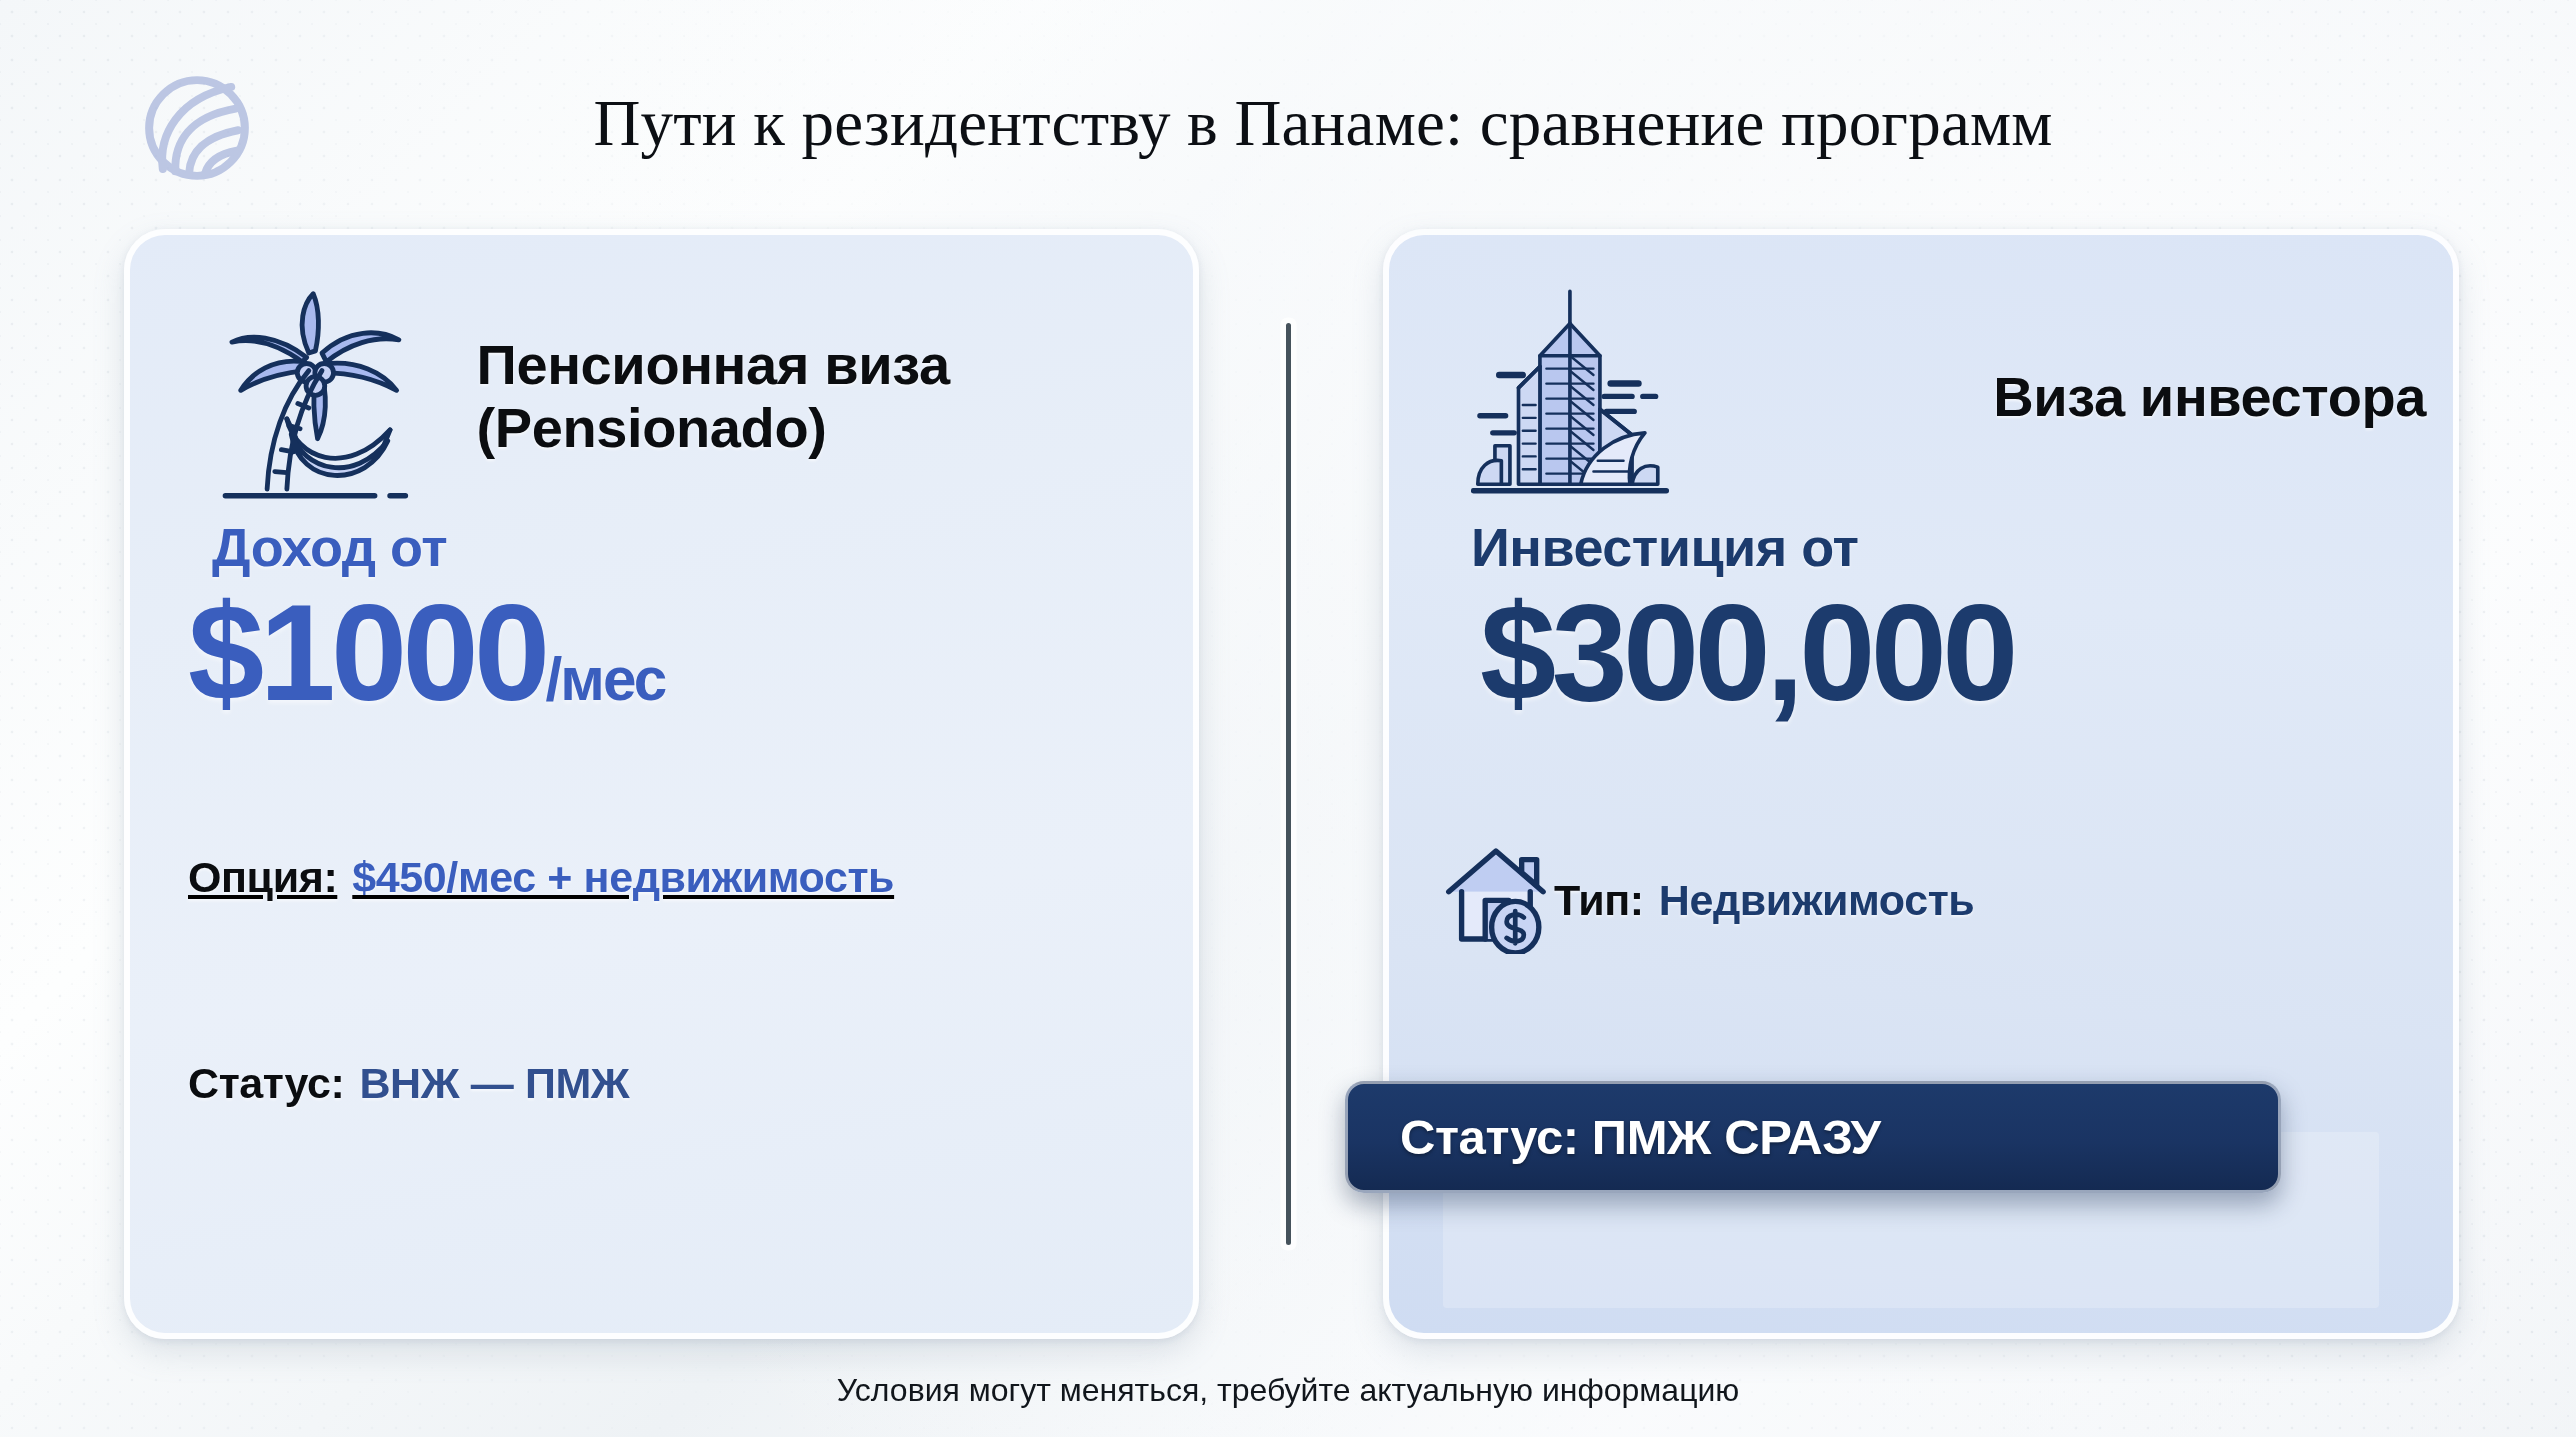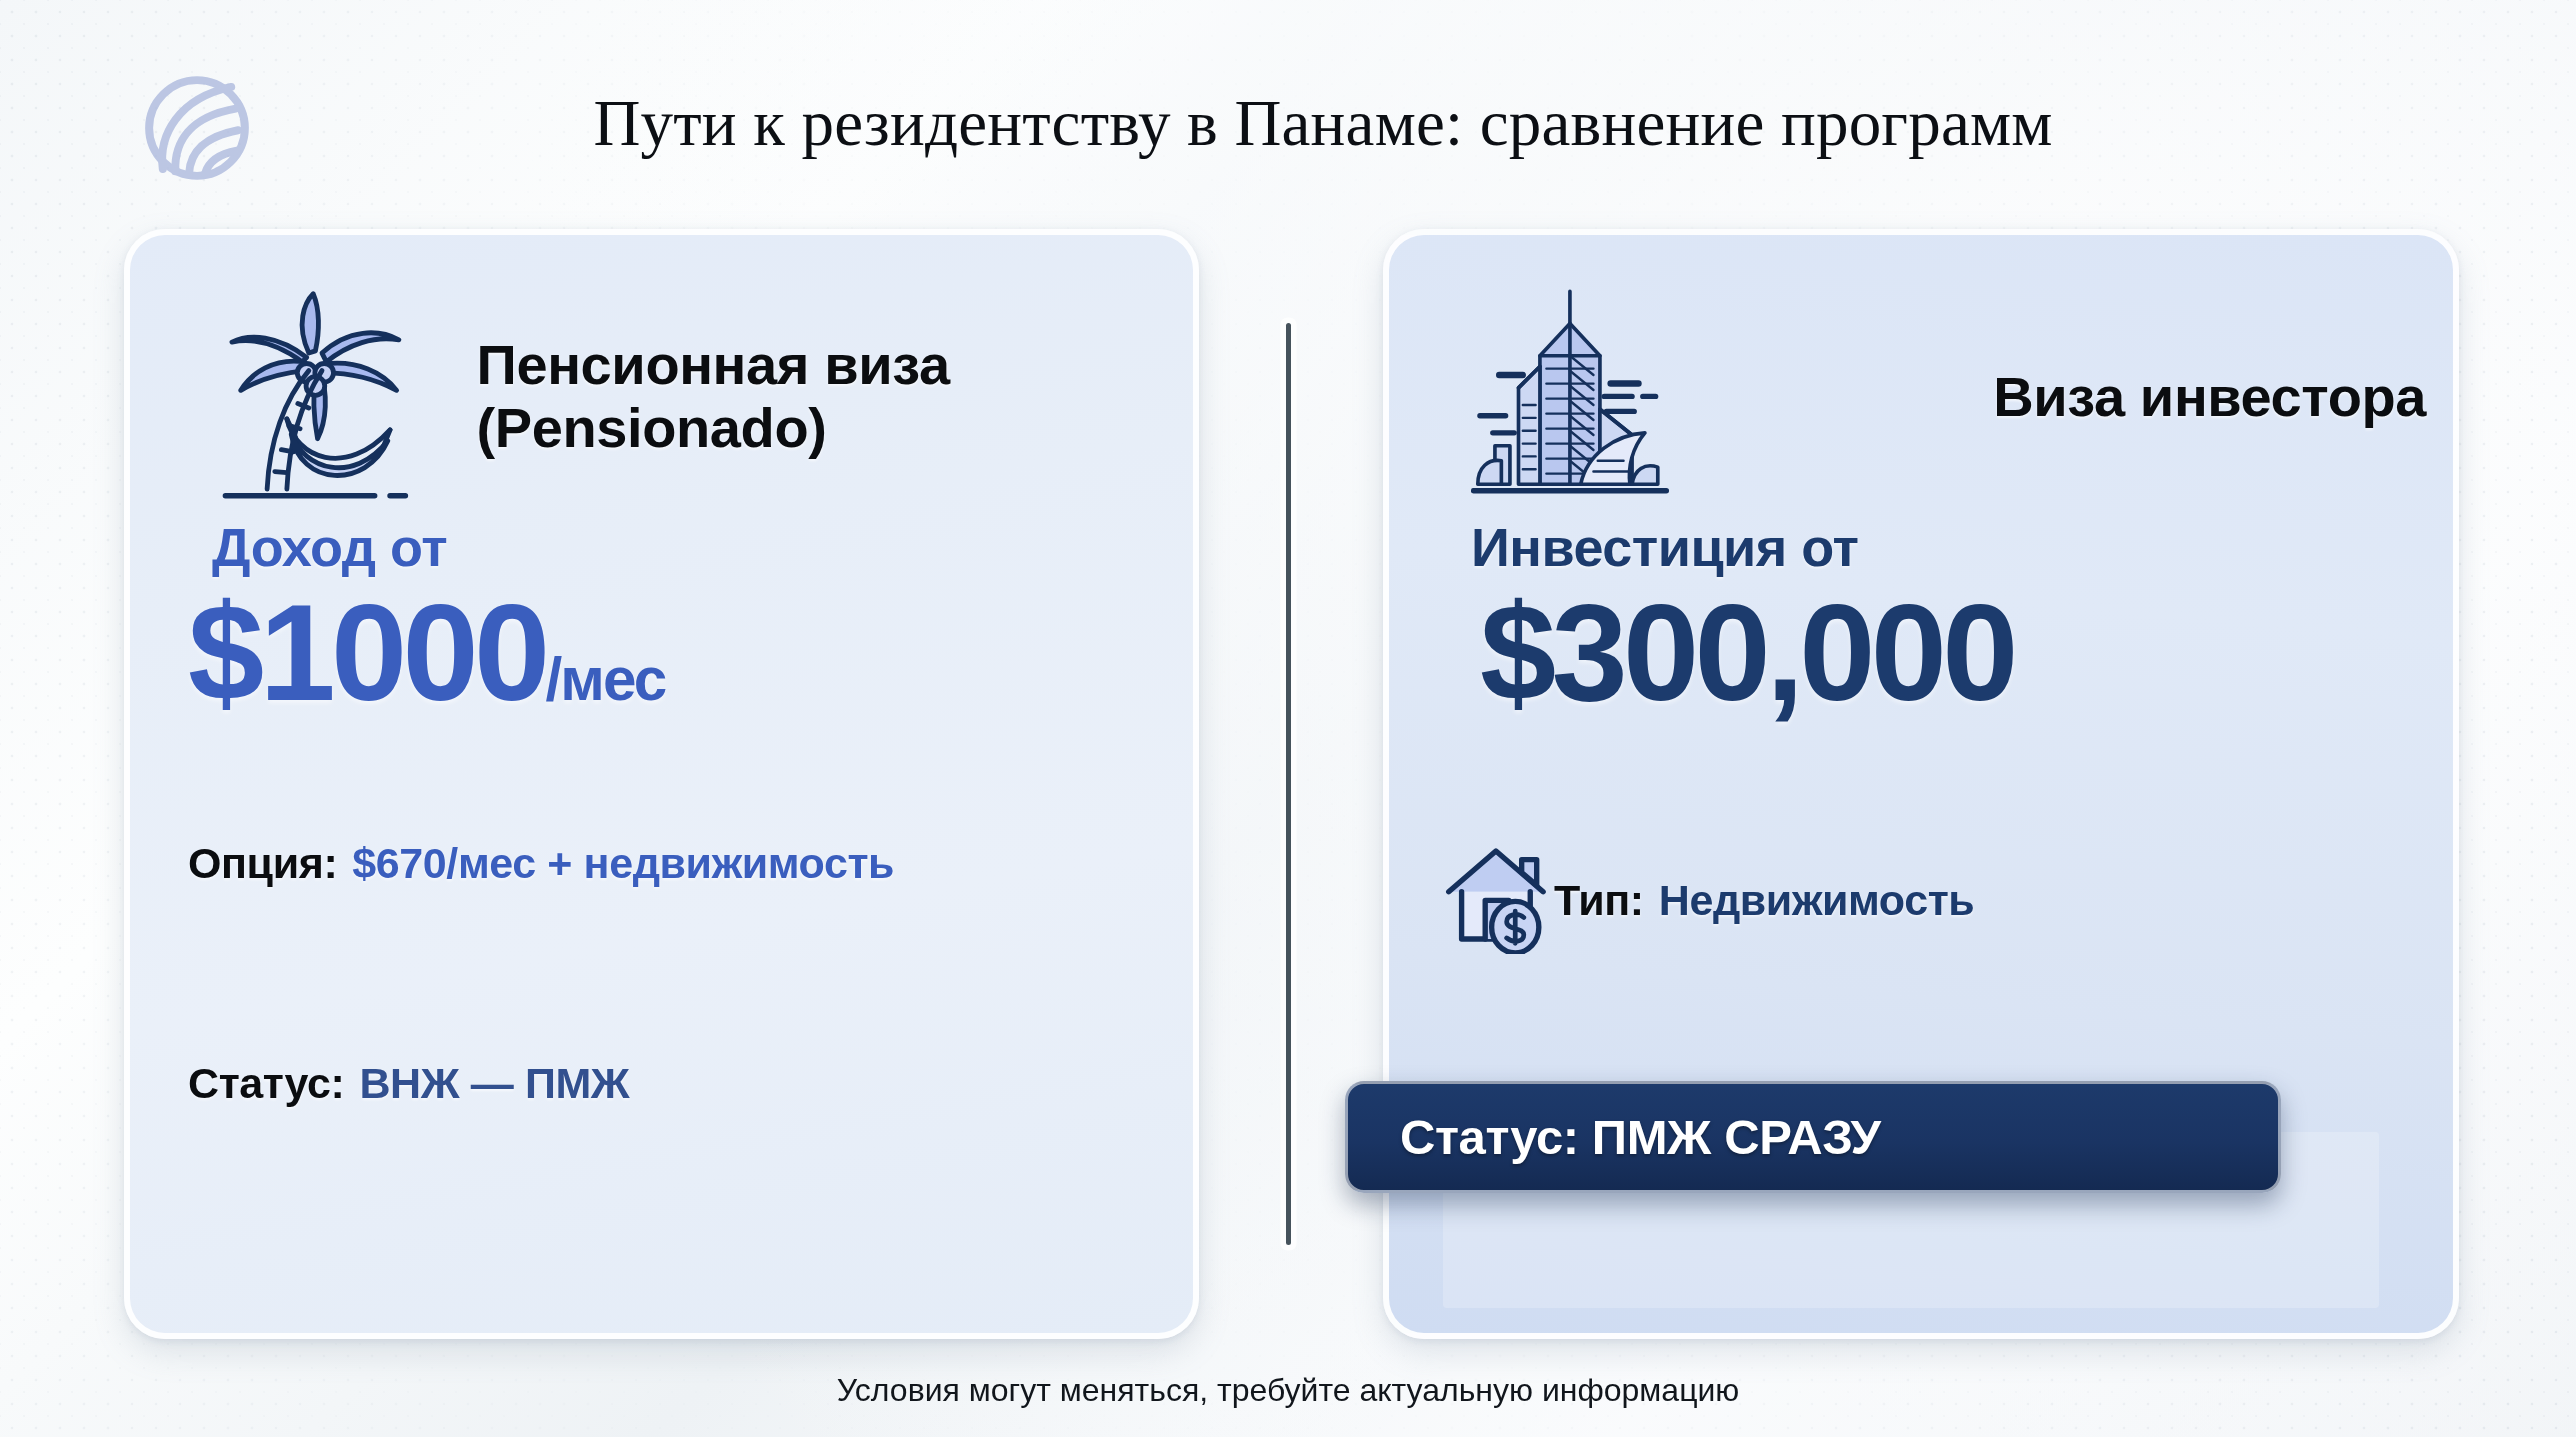--- a/index.html
+++ b/index.html
@@ -123,21 +123,21 @@
     display:flex; align-items:center;
     font-size:43px; font-weight:700; letter-spacing:-0.4px;
     text-shadow:0 1.9px 2.8px rgba(255,255,255,.6);
   }
   .detail-key{ color:#0b0d10; }
   .detail-val{ margin-left:15px; }
   #pensionado-option .detail-val{ color:#3a5ebe; }
   #pensionado-status .detail-val{ color:#32508f; }
   #investor-type .detail-val{ color:#1c3b6d; }
 
-  #pensionado-option{ top:604px; }
+  #pensionado-option{ top:618px;text-decoration:underline; }
   #pensionado-status{ top:824px; }
 
   #investor-type{ top:618px; left:165px; height:94px; }
   #investor-type-icon{
     position:absolute; left:49px; top:601px;
     width:118px; height:118px;
   }
 
   
   #investor-status-banner{
@@ -224,21 +224,21 @@
 
     <div class="amount-block" id="pensionado-amount">
       <div class="amount-label">Доход от</div>
       <div class="amount-value">
         <span>$1000</span><span class="unit">/мес</span>
       </div>
     </div>
 
     <div class="detail-row" id="pensionado-option">
       <span class="detail-key">Опция:</span>
-      <span class="detail-val">$670/мес + недвижимость</span>
+      <span class="detail-val">$450/мес + недвижимость</span>
     </div>
 
     <div class="detail-row" id="pensionado-status">
       <span class="detail-key">Статус:</span>
       <span class="detail-val">ВНЖ — ПМЖ</span>
     </div>
 
   </div>
 
   <div class="card" id="card-investor">

